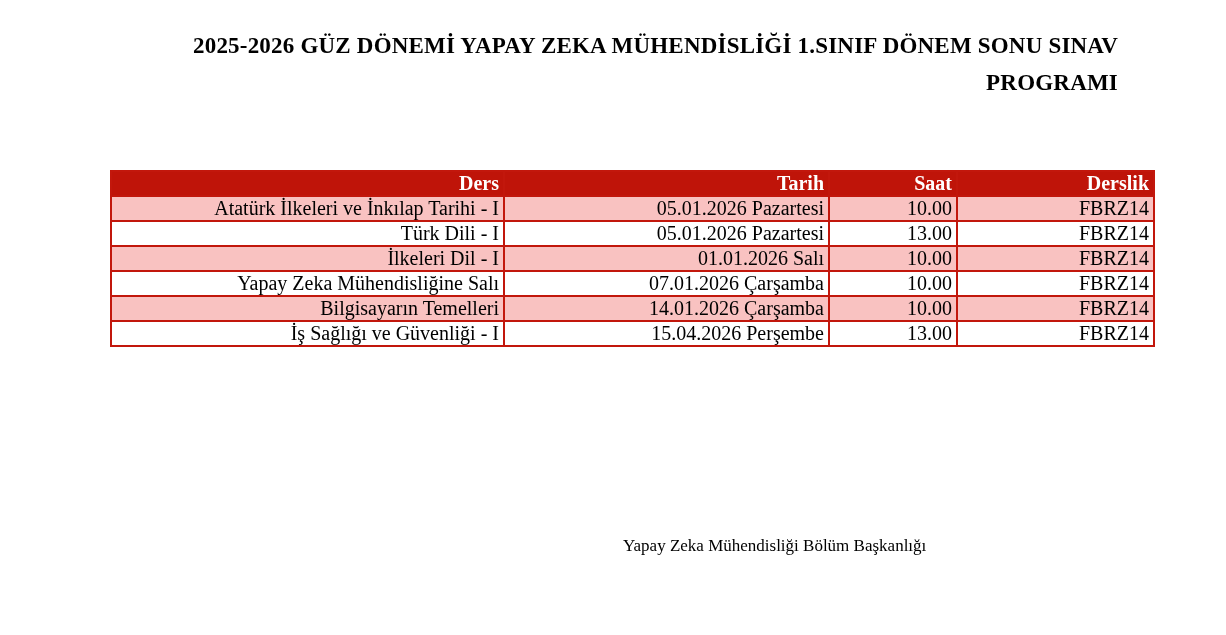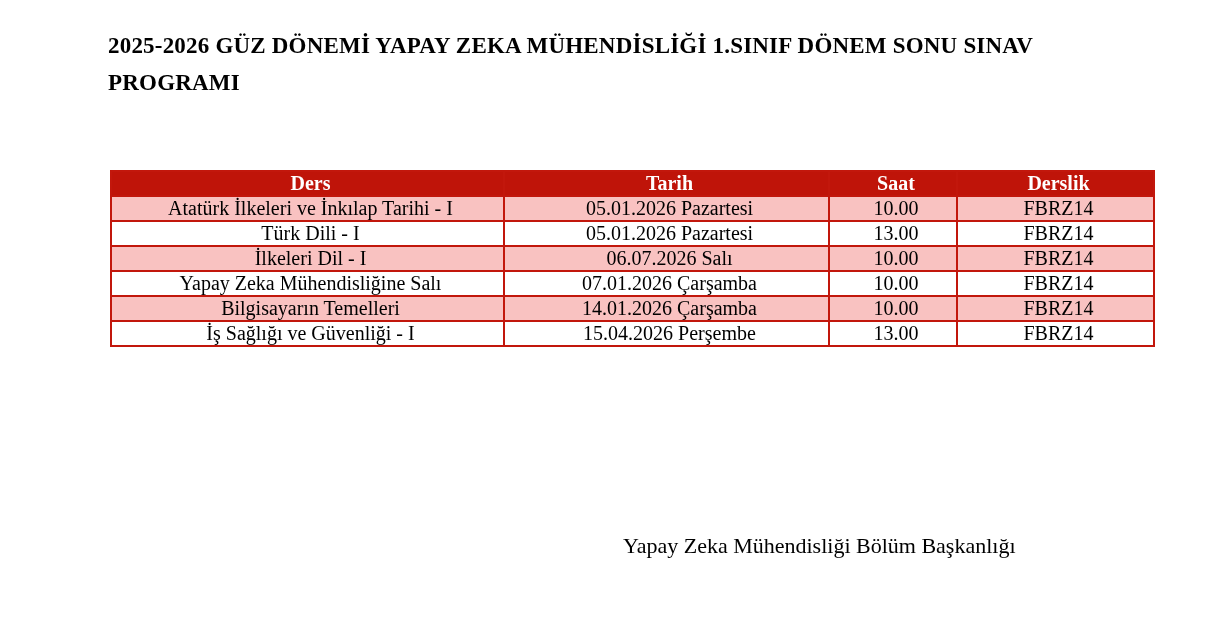--- a/index.html
+++ b/index.html
@@ -9,52 +9,52 @@
     --white-row:#ffffff;
     --header-text:#ffffff;
     --body-text:#000000;
   }
   *{margin:0;padding:0;box-sizing:border-box;}
   html,body{width:1226px;height:635px;background:#ffffff;overflow:hidden;}
   body{position:relative;font-family:"Liberation Serif","DejaVu Serif",serif;color:var(--body-text);}
 
   .doc-title{
     position:absolute;top:27px;left:0;right:0;
-    text-align:left;
+    text-align:right;
     font-weight:700;font-size:23px;line-height:37px;
     max-width:1010px;margin:0 auto;
     letter-spacing:.2px;
   }
 
   table.exam-table{
     position:absolute;left:110px;top:170px;
     width:1043px;
     border-collapse:collapse;table-layout:fixed;
   }
   .exam-table th,.exam-table td{
     border:2px solid var(--border);
     height:18px;
     padding:0 4px 0 10px;
     font-size:20px;
     vertical-align:middle;
-    text-align:center;
+    text-align:right;
     white-space:nowrap;
     overflow:hidden;
   }
   .exam-table thead th{
     background:var(--header-bg);
     color:var(--header-text);
     font-weight:700;
   }
   .exam-table tr.band-pink td{background:var(--pink);}
   .exam-table tr.band-white td{background:var(--white-row);margin-left:24px;}
 
   .doc-footer{
     position:absolute;top:530px;left:623px;
-    font-size:22px;line-height:32px;
+    font-size:17px;line-height:32px;
     white-space:nowrap;
   }
 </style>
 </head>
 <body>
 
 <h1 class="doc-title">2025-2026 GÜZ DÖNEMİ YAPAY ZEKA MÜHENDİSLİĞİ 1.SINIF DÖNEM SONU SINAV PROGRAMI</h1>
 
 <table class="exam-table">
   <colgroup>
@@ -79,21 +79,21 @@
         <td>FBRZ14</td>
       </tr>
       <tr class="band-white">
         <td>Türk Dili - I</td>
         <td>05.01.2026 Pazartesi</td>
         <td>13.00</td>
         <td>FBRZ14</td>
       </tr>
       <tr class="band-pink">
         <td>İlkeleri Dil - I</td>
-        <td>06.07.2026 Salı</td>
+        <td>01.01.2026 Salı</td>
         <td>10.00</td>
         <td>FBRZ14</td>
       </tr>
       <tr class="band-white">
         <td>Yapay Zeka Mühendisliğine Salı</td>
         <td>07.01.2026 Çarşamba</td>
         <td>10.00</td>
         <td>FBRZ14</td>
       </tr>
       <tr class="band-pink">

